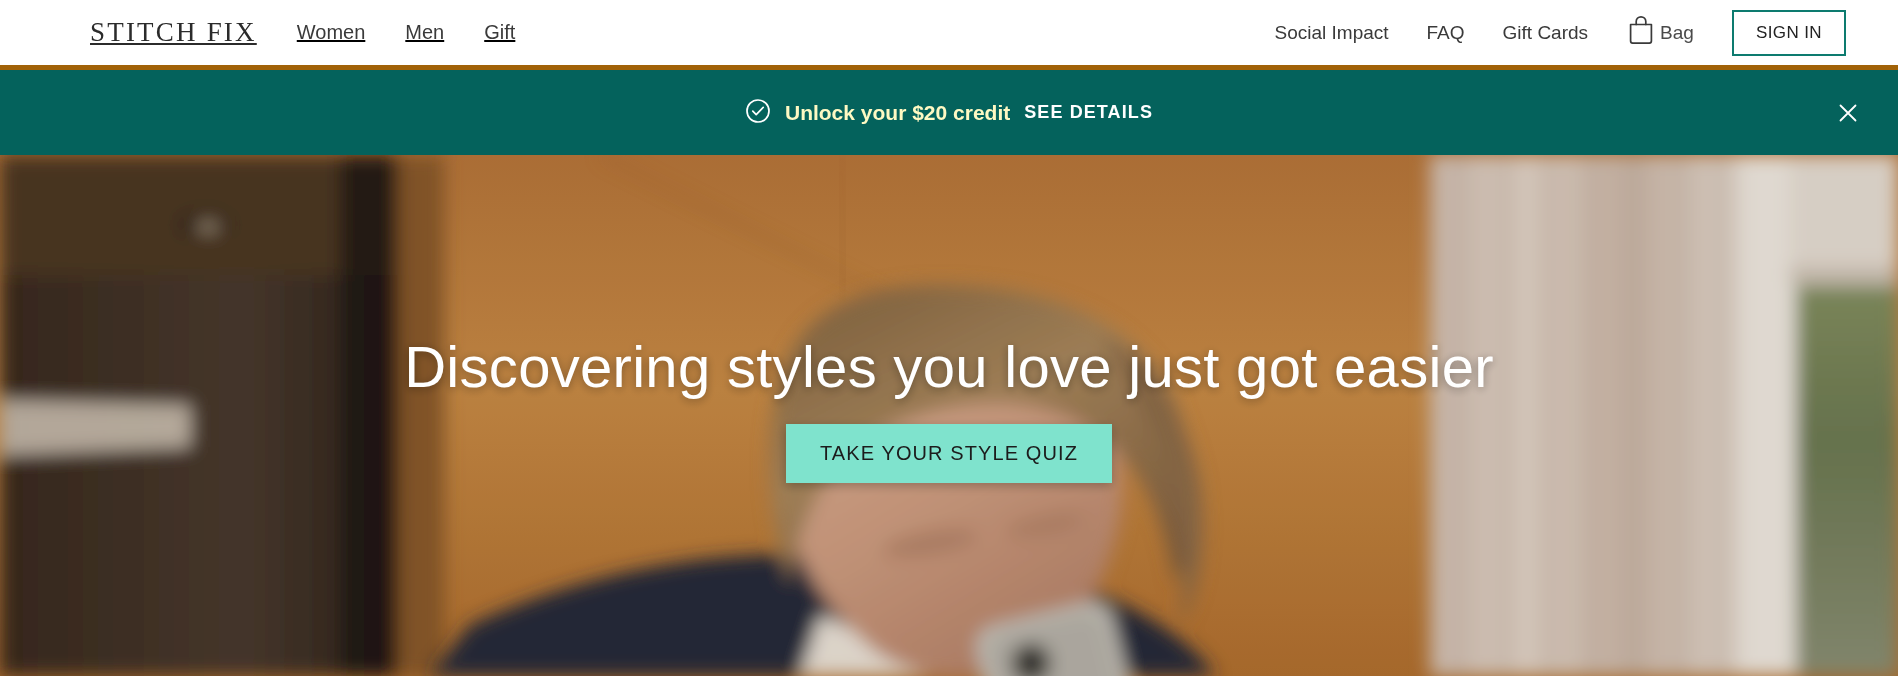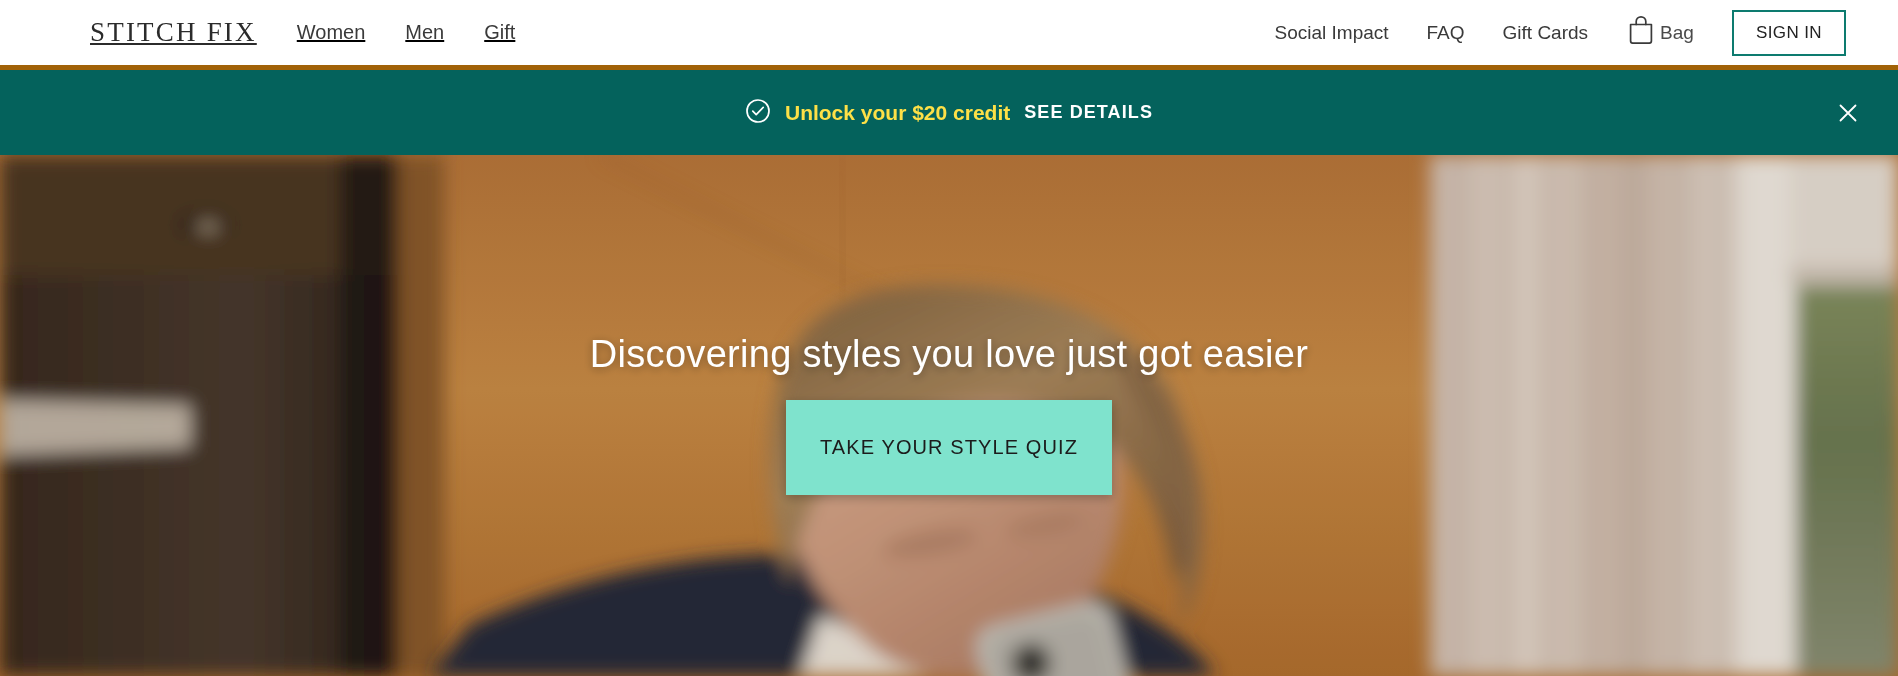--- a/index.html
+++ b/index.html
@@ -81,21 +81,21 @@
     align-items:center;
     justify-content:center;
   }
   .promo-inner {
     display:flex;
     align-items:center;
     gap:14px;
   }
   .check-icon { display:block; flex:none; }
   .promo-text {
-    color:#fde047;
+    color:#fef9c3;
     font-size:21px;
     font-weight:bold;
     white-space:nowrap;
   }
   .promo-link {
     color:#ffffff;
     font-size:18px;
     font-weight:bold;
     letter-spacing:1.1px;
     text-decoration:none;
@@ -126,34 +126,34 @@
     position:absolute;
     inset:0;
     display:flex;
     flex-direction:column;
     align-items:center;
     z-index:5;
   }
   .hero-title {
     margin-top:178px;
     color:#ffffff;
-    font-size:38px;
+    font-size:58px;
     font-weight:normal;
     letter-spacing:0.3px;
     text-shadow:0 2px 10px rgba(0,0,0,0.35);
     white-space:nowrap;
   }
   .hero-cta {
     margin-top:24px;
     background:#7fe3cd;
     color:#1c1c1c;
     border:none;
     font-size:20px;
     letter-spacing:1.1px;
-    padding:36px 34px;
+    padding:18px 34px;
     cursor:pointer;
     font-family:"Liberation Sans", sans-serif;
     box-shadow:0 3px 10px rgba(0,0,0,0.25);
     white-space:nowrap;
   }
 </style>
 </head>
 <body>
 
 <div class="header">

